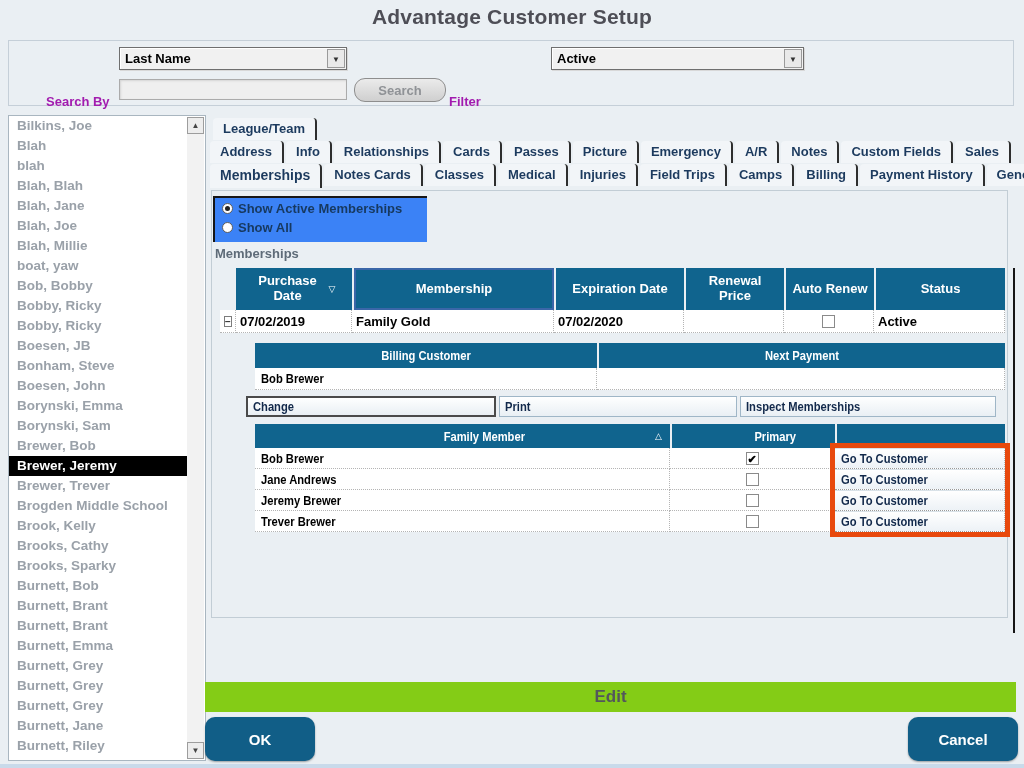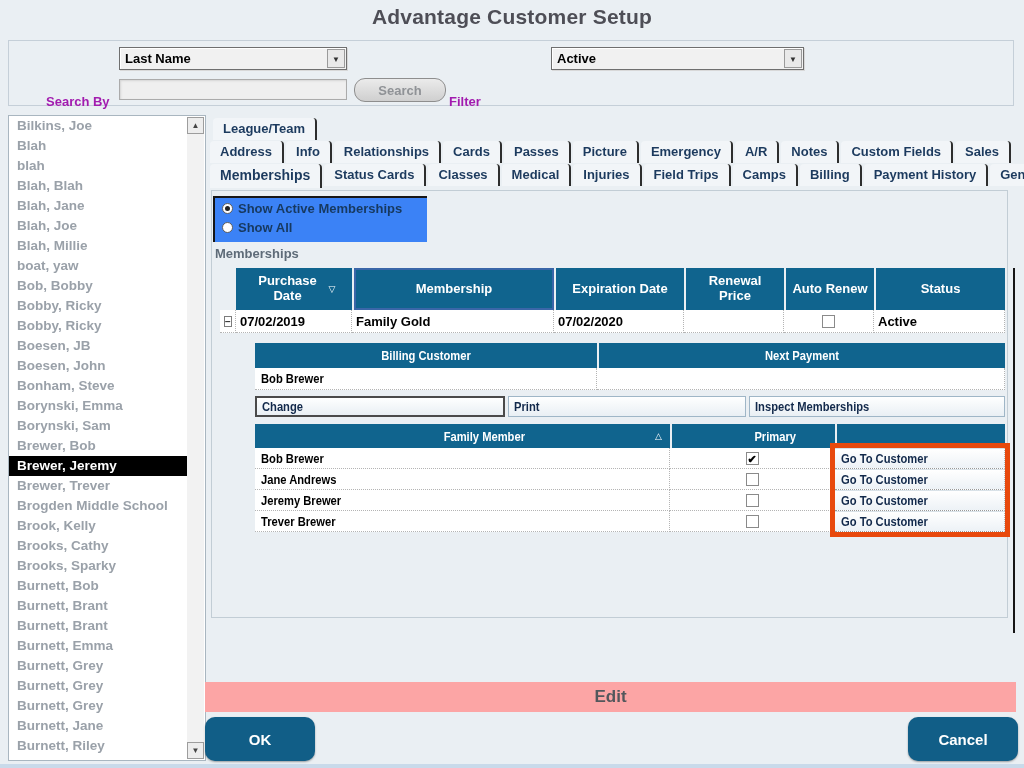--- a/index.html
+++ b/index.html
@@ -83,40 +83,40 @@
                 line-height:9px; text-align:center; color:#333; margin:auto; }
   .checkbox { width:13px; height:13px; border:1px solid #8A8A8A; background:#FFF; margin:auto;
               font-size:11px; line-height:12px; text-align:center; color:#000; }
   .checkbox.checked::after { content:"\2714"; font-weight:bold; }
 
   .billing-table { position:absolute; left:255px; top:343px; display:grid; grid-template-columns:342px 408px; }
   .billing-table .th { height:25px; border-left:2px solid #EAEFF3; }
   .billing-table .th:first-child { border-left:none; }
   .billing-table .cell { height:22px; padding:0 6px; }
 
-  .actions-row { position:absolute; left:255px; top:396px; width:750px; display:flex; gap:3px; }
+  .actions-row { position:absolute; left:246px; top:396px; width:750px; display:flex; gap:3px; }
   .action-btn { height:21px; background:linear-gradient(#FEFFFF,#E9EFF4); border:1px solid #9FB6C7;
                 font-size:13px; font-weight:bold; color:#12294B; display:flex; align-items:center;
                 padding-left:5px; }
   .action-btn.focused { border:2px solid #4A4A4A; }
 
   .family-table { position:absolute; left:255px; top:424px; display:grid; grid-template-columns:415px 165px 170px; }
   .family-table .th { height:24px; border-left:2px solid #EAEFF3;padding-left:44px; }
   .family-table .th:first-child { border-left:none; }
   .family-table .cell { height:21px; padding:0 6px; }
   .goto-btn { height:21px; width:100%; background:linear-gradient(#FFFFFF,#EDF2F6);
               border-right:1px dotted #B4B4B4; border-bottom:1px dotted #999;
               border-top:1px solid #D9E2E8; font-size:13px; font-weight:bold; color:#12294B;
               display:flex; align-items:center; padding-left:6px; }
 
   .orange-highlight { position:absolute; left:830px; top:443px; width:180px; height:94px;
                       border:5px solid #E8490D; z-index:6; pointer-events:none; }
 
   
-  .edit-bar { position:absolute; left:205px; top:682px; width:811px; height:30px; background:#fca5a5;
+  .edit-bar { position:absolute; left:205px; top:682px; width:811px; height:30px; background:#84cc16;
               display:flex; align-items:center; justify-content:center;
               font-size:17px; font-weight:bold; color:#53575C; }
   .footer-btn { position:absolute; top:717px; width:110px; height:44px; background:#115E87;
                 border:none; border-radius:10px; color:#FFF; font-family:"Liberation Sans",sans-serif;
                 font-size:15px; font-weight:bold; box-shadow:0 1px 2px rgba(0,0,0,.35); }
   .footer-btn.ok { left:205px; } .footer-btn.cancel { left:908px; }
 </style>
 </head>
 <body>
 
@@ -160,23 +160,23 @@
         <div class="list-item">boat, yaw</div>
 
         <div class="list-item">Bob, Bobby</div>
 
         <div class="list-item">Bobby, Ricky</div>
 
         <div class="list-item">Bobby, Ricky</div>
 
         <div class="list-item">Boesen, JB</div>
 
+        <div class="list-item">Bonham, Steve</div>
+
         <div class="list-item">Boesen, John</div>
-
-        <div class="list-item">Bonham, Steve</div>
 
         <div class="list-item">Borynski, Emma</div>
 
         <div class="list-item">Borynski, Sam</div>
 
         <div class="list-item">Brewer, Bob</div>
 
         <div class="list-item selected">Brewer, Jeremy</div>
 
         <div class="list-item">Brewer, Trever</div>
@@ -245,21 +245,21 @@
 
       <span class="tab">Custom Fields</span>
 
       <span class="tab">Sales</span>
 
   </div>
   <div class="tab-row" style="left:210px;top:164px;">
 
       <span class="tab active">Memberships</span>
 
-      <span class="tab">Status Cards</span>
+      <span class="tab">Notes Cards</span>
 
       <span class="tab">Classes</span>
 
       <span class="tab">Medical</span>
 
       <span class="tab">Injuries</span>
 
       <span class="tab">Field Trips</span>
 
       <span class="tab">Camps</span>

